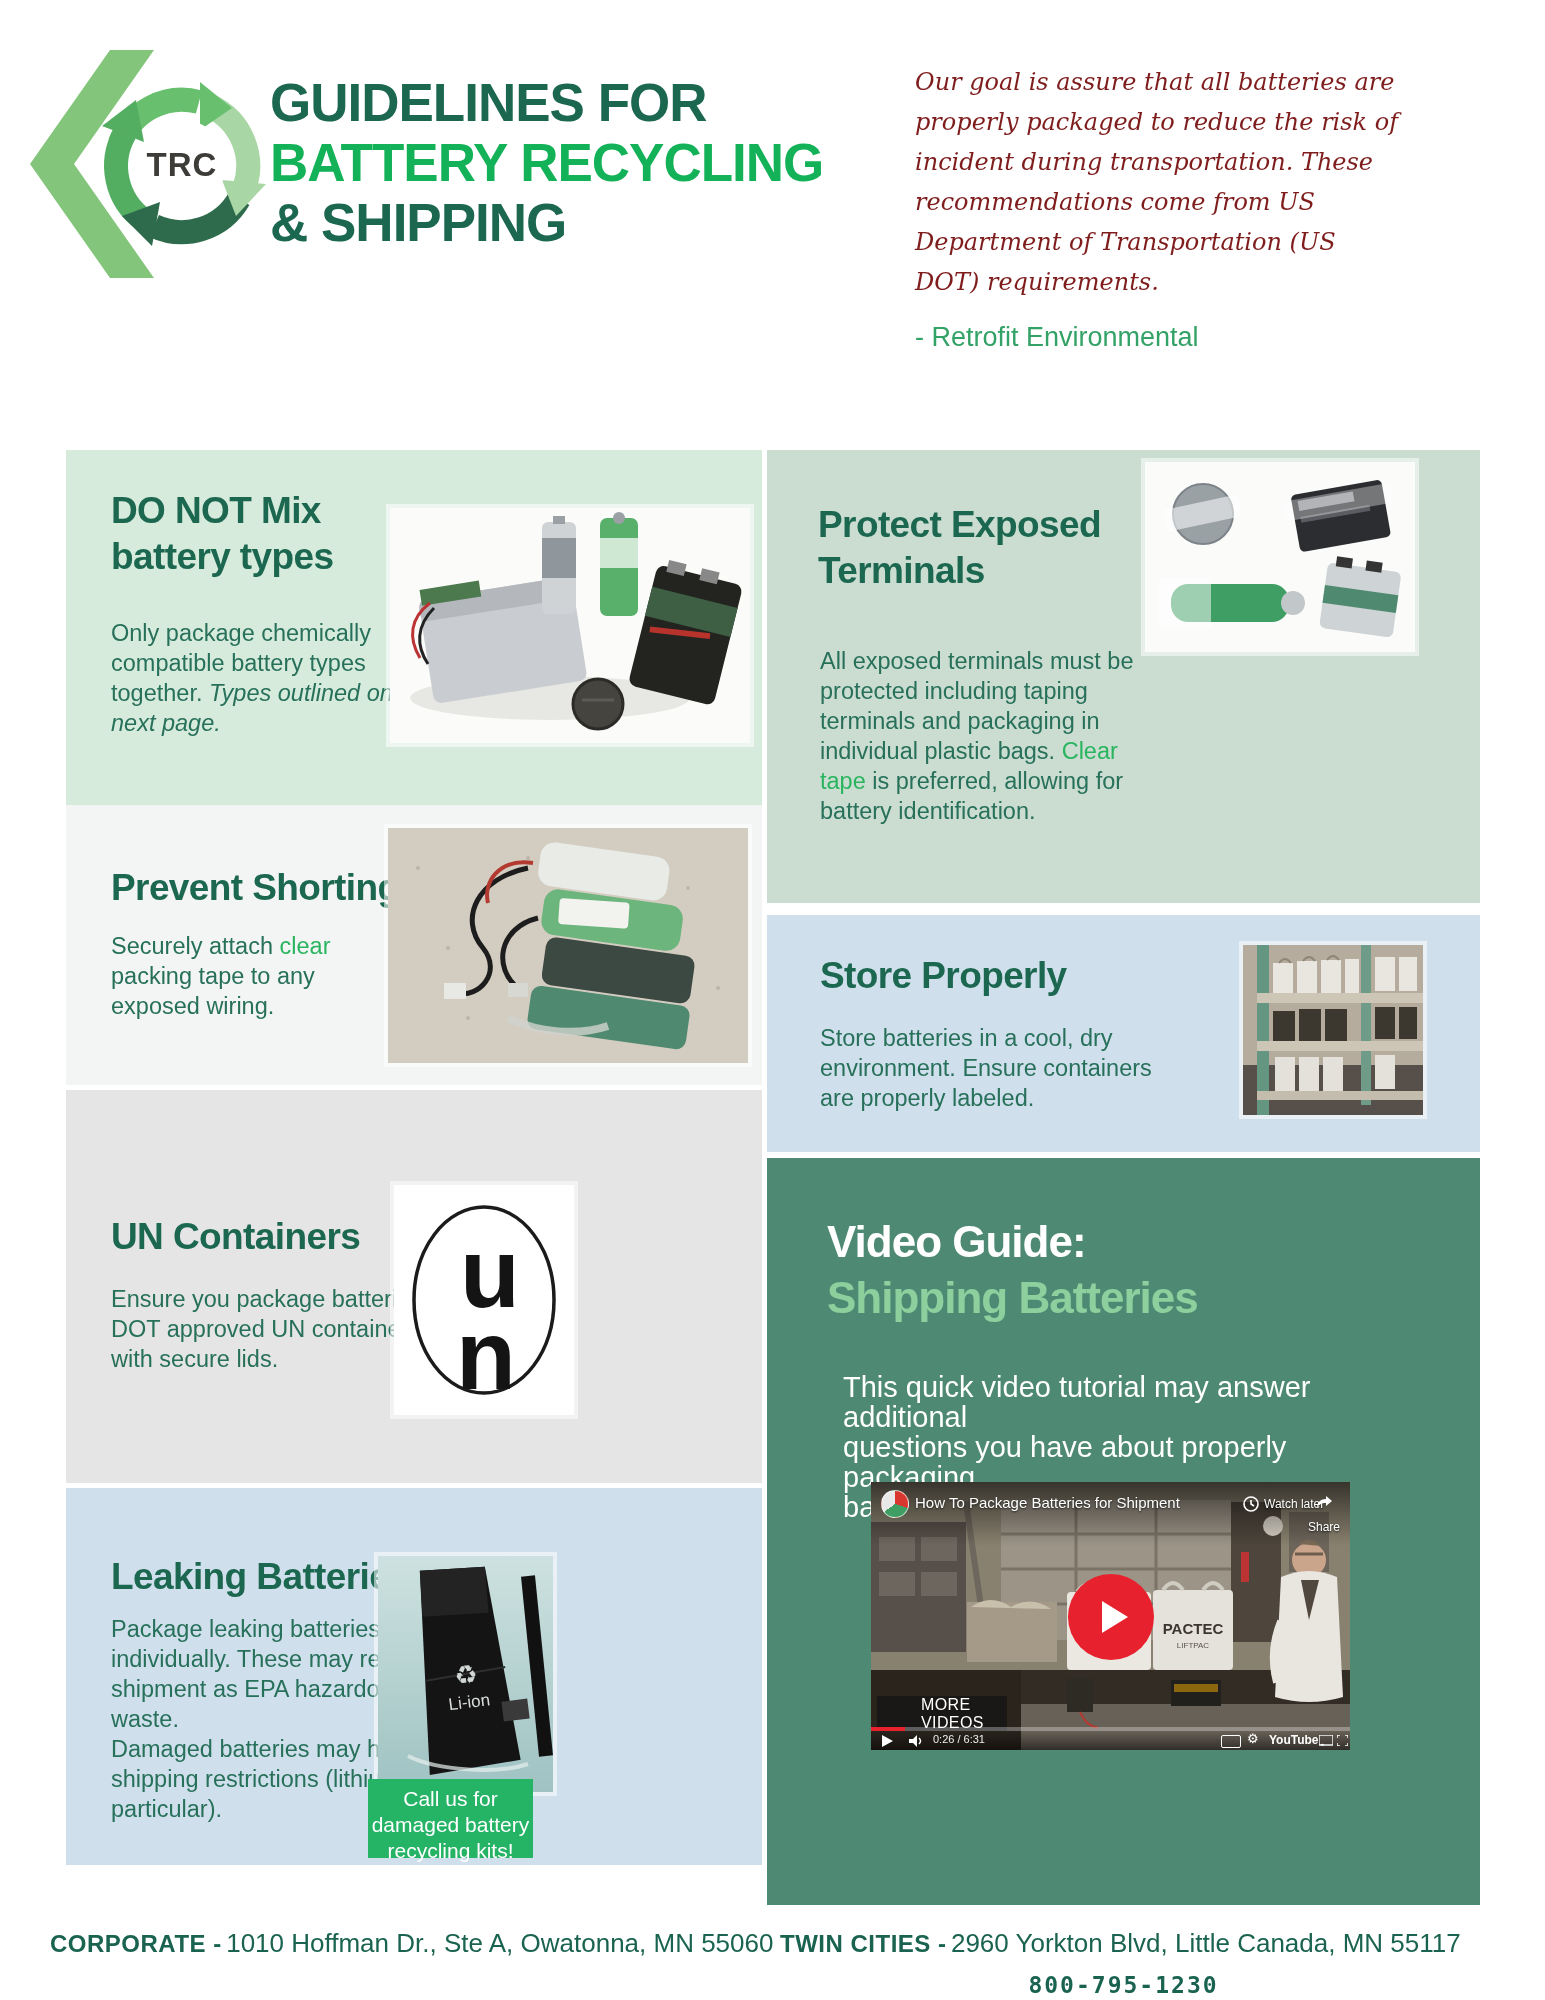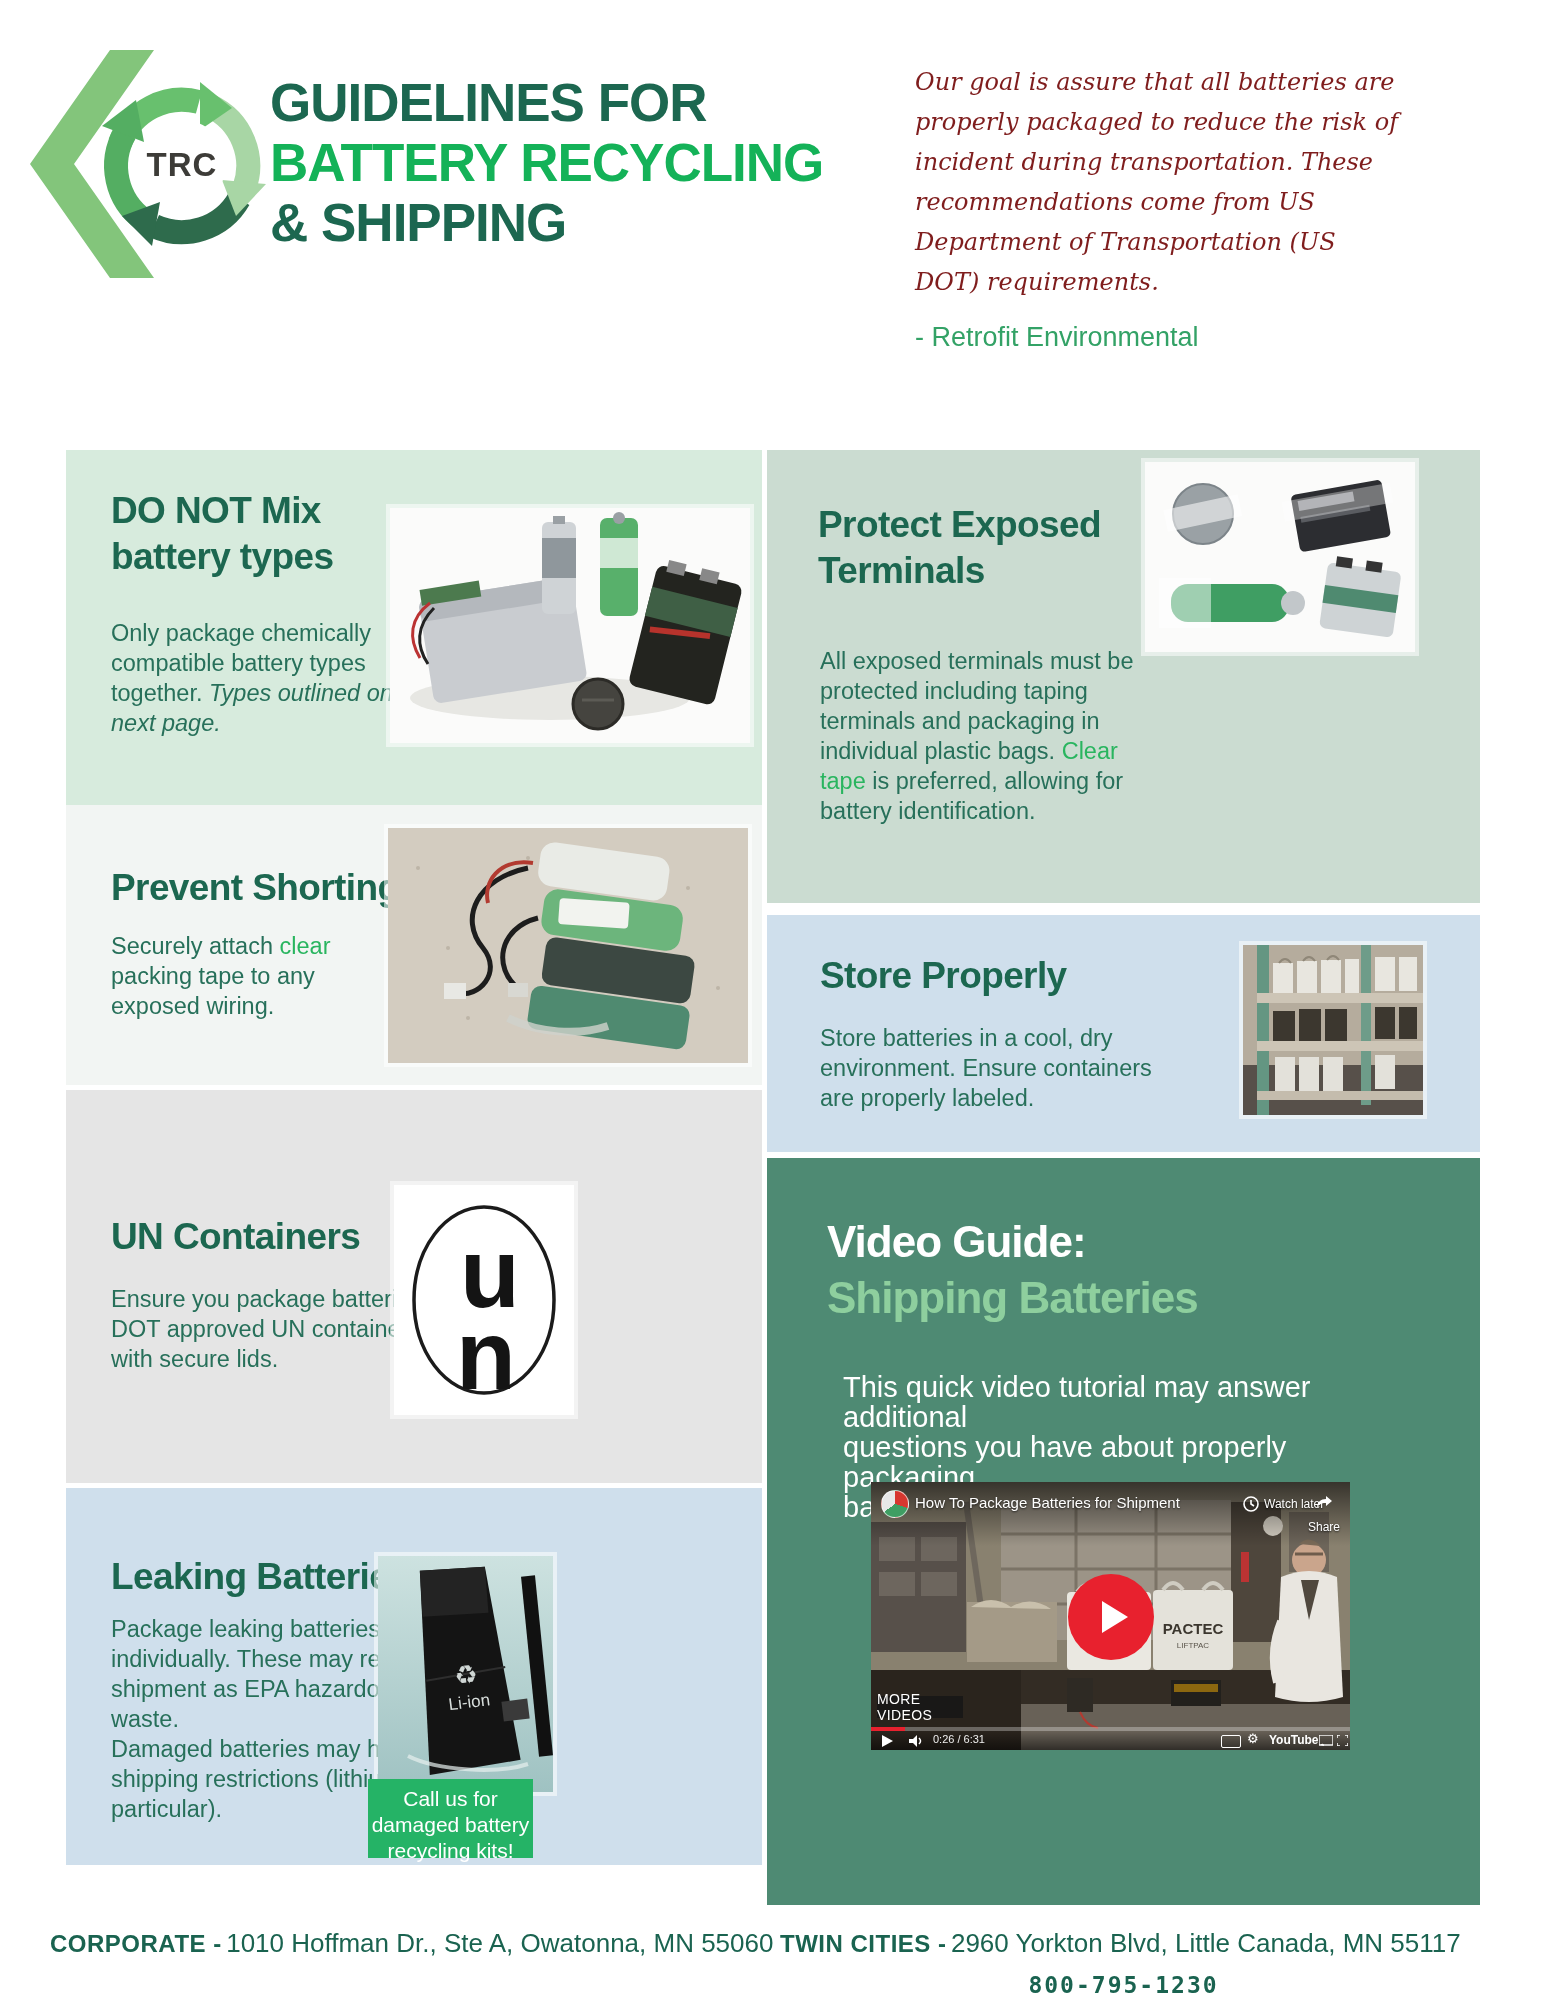--- a/index.html
+++ b/index.html
@@ -30,22 +30,22 @@
   .thumb{position:absolute;left:104px;top:324px;width:479px;height:268px;overflow:hidden;background:#877f74;}
   .thumb-topbar{position:absolute;left:0;top:0;width:100%;height:64px;
                 background:linear-gradient(#00000099,#00000000);}
   .vtitle{position:absolute;left:44px;top:12px;color:#ffffff;font-size:15px;
           text-shadow:0 1px 2px rgba(0,0,0,.7);white-space:nowrap;}
   .avatar{position:absolute;left:10px;top:8px;width:26px;height:26px;border-radius:50%;
           background:conic-gradient(#d7372f 0 30%, #3f9e63 30% 65%, #e8e8e8 65% 100%);
           border:1px solid #ffffffaa;}
   .topbtn{position:absolute;top:14px;color:#fff;font-size:12px;display:flex;align-items:center;gap:5px;
           text-shadow:0 1px 2px rgba(0,0,0,.8);}
-  .morevid{position:absolute;left:6px;top:214px;width:86px;height:22px;background:rgba(22,22,22,.85);
-           color:#fff;font-size:14px;letter-spacing:.4px;display:flex;align-items:center;justify-content:center;}
+  .morevid{position:absolute;left:6px;top:214px;width:86px;height:35px;background:rgba(22,22,22,.85);
+           color:#fff;font-size:16px;letter-spacing:.4px;display:flex;align-items:center;justify-content:center;padding-left:44px;}
   .progress{position:absolute;left:0;top:245px;width:100%;height:4px;background:rgba(255,255,255,.3);}
   .progress .fill{position:absolute;left:0;top:0;height:4px;width:34px;background:#e8212e;}
   .controls{position:absolute;left:0;top:249px;width:100%;height:19px;color:#fff;font-size:12px;
             background:linear-gradient(#00000000,#00000088);}
   .ctrl{position:absolute;top:1px;}
   .playbtn{position:absolute;left:197px;top:92px;width:86px;height:86px;border-radius:50%;
            background:#e8212e;display:flex;align-items:center;justify-content:center;}
   .playbtn .tri{width:0;height:0;border-left:26px solid #fff;border-top:16px solid transparent;
                 border-bottom:16px solid transparent;margin-left:7px;}
   .badge{position:absolute;left:302px;top:291px;width:165px;height:72px;background:#25b366;color:#ffffff;

